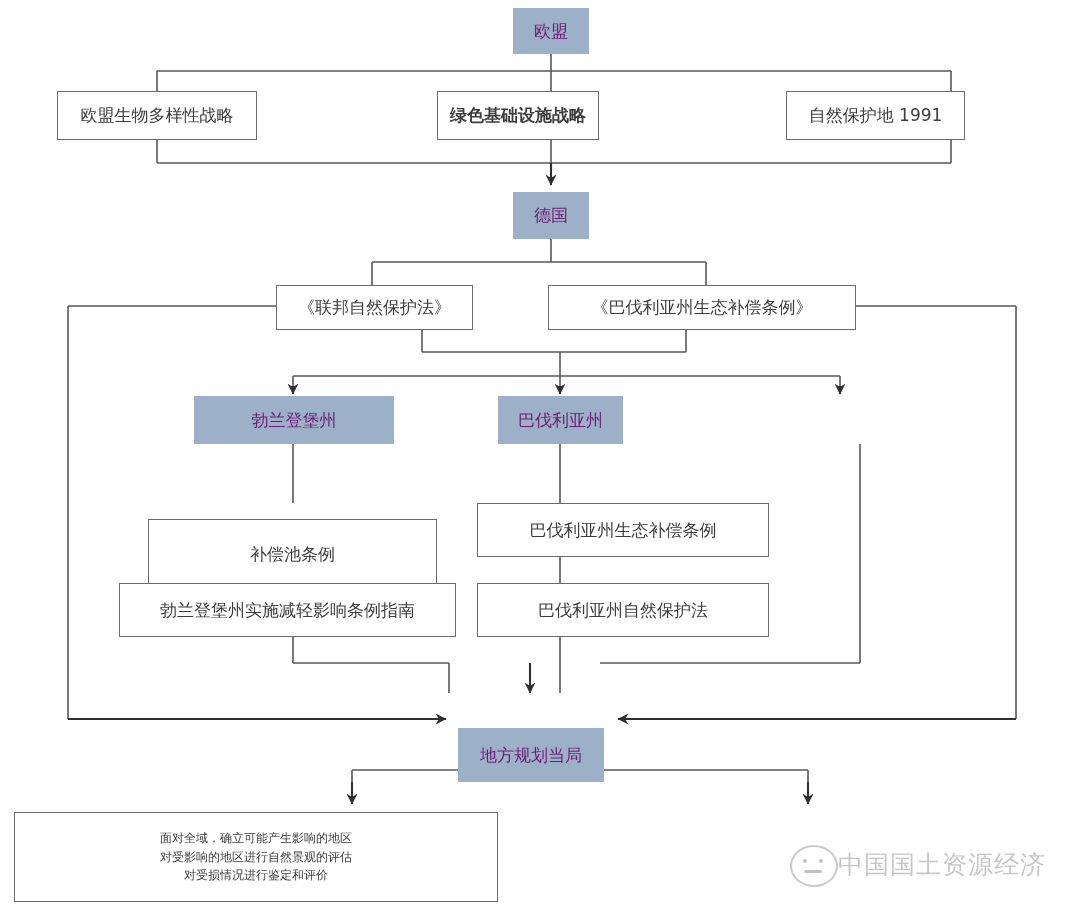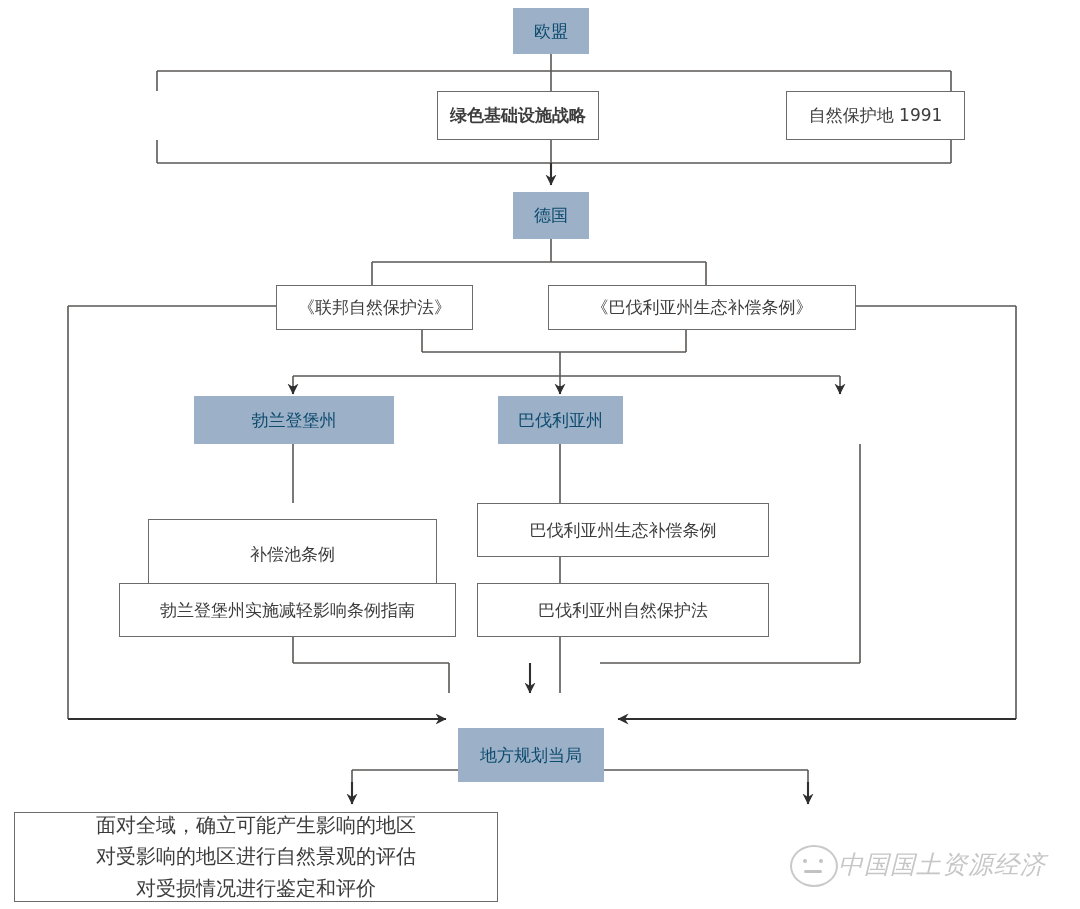--- a/index.html
+++ b/index.html
@@ -14,28 +14,28 @@
     position:absolute;box-sizing:border-box;
     display:flex;align-items:center;justify-content:center;
     text-align:center;line-height:1.32;
     font-size:17px;color:#3c3c3c;
     background:#ffffff;border:1px solid #6b6b6b;
     z-index:5;
   }
   .node.blue{
     background:#9cb1c8;border:1px solid #9cb1c8;color:#ffffff;
   }
-  .node.blue .t{color:#0c4a6e;}
+  .node.blue .t{color:#701a75;}
   .node .t{display:block;width:100%;white-space:pre-line;}
-  .node.multi{font-size:20px;line-height:1.56;}
+  .node.multi{font-size:12px;line-height:1.56;}
 
   .wm{
     position:absolute;z-index:6;pointer-events:none;
     color:rgba(120,120,120,.42);
-    font-size:25px;font-style:italic;
+    font-size:25px;
     font-family:"DejaVu Serif","Liberation Serif",serif;
     white-space:nowrap;letter-spacing:1px;
   }
   .wm-face{
     position:absolute;z-index:6;pointer-events:none;
     width:44px;height:38px;border:2px solid rgba(120,120,120,.40);
     border-radius:50%;
   }
   .wm-face i{position:absolute;background:rgba(120,120,120,.45);display:block;}
   .wm-face i.e1{width:4px;height:4px;border-radius:50%;left:11px;top:12px;}
@@ -132,20 +132,23 @@
     <g fill="none" stroke="#2f2f2f" stroke-width="2.1">
       <path d="M352,782 L352,804" marker-end="url(#ah)"></path>
       <path d="M808,782 L808,804" marker-end="url(#ah)"></path>
     </g>
   </svg>
 
   <div class="node blue" style="left:513px;top:8px;width:76px;height:46px;">
     <span class="t">欧盟</span>
   </div>
 
+  <div class="node" style="left:57px;top:91px;width:200px;height:49px;">
+    <span class="t">欧盟生物多样性战略</span>
+  </div>
 
   <div class="node" style="left:437px;top:91px;width:162px;height:49px;font-weight:bold;">
     <span class="t">绿色基础设施战略</span>
   </div>
 
   <div class="node" style="left:786px;top:91px;width:179px;height:49px;">
     <span class="t">自然保护地 1991</span>
   </div>
 
   <div class="node blue" style="left:513px;top:192px;width:76px;height:47px;">

